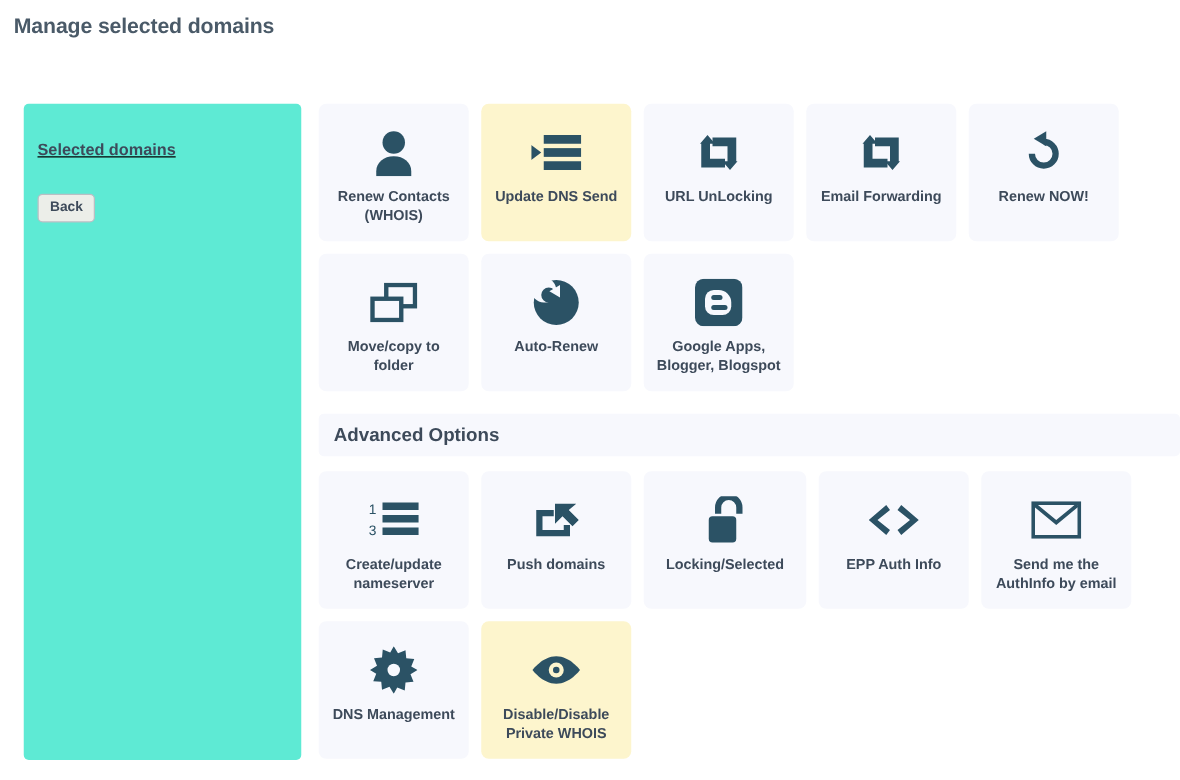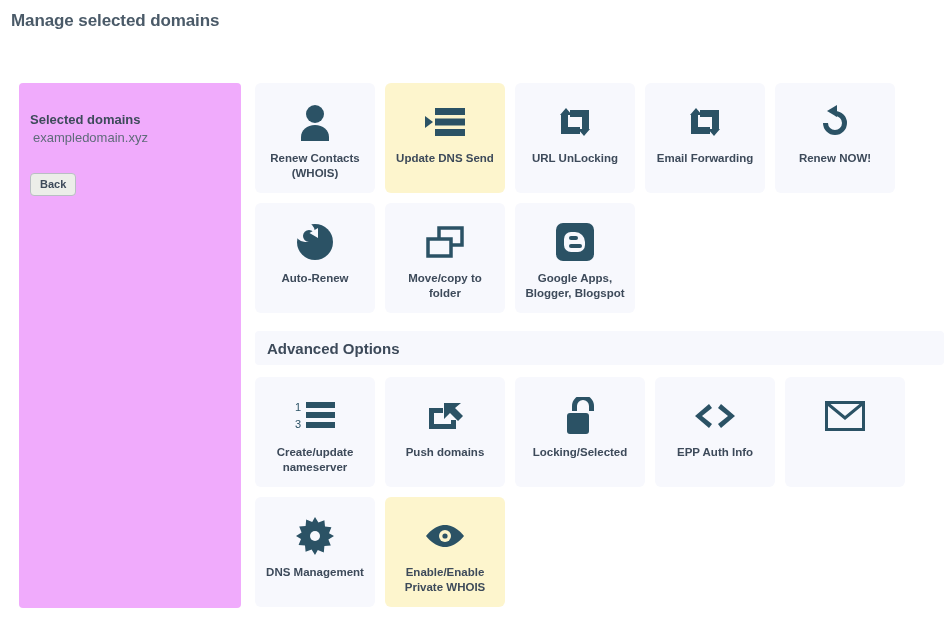--- a/index.html
+++ b/index.html
@@ -19,25 +19,26 @@
     letter-spacing: -0.1px;
   }
   #layout {
     display: flex;
     align-items: flex-start;
     padding: 52px 0 0 0;
   }
   #sidebar {
     width: 222px;
     margin-left: 19px;
-    background: #f0abfc;
+    background: #5eead4;
     border-radius: 4px;
     min-height: 525px;
     box-sizing: border-box;
     padding: 28px 0 0 0;
+    text-decoration: underline;
   }
   #sidebar .sb-heading {
     font-size: 13px;
     font-weight: bold;
     color: #3d4a5a;
     padding-left: 11px;
     line-height: 18px;
   }
   #sidebar .sb-domain {
     font-size: 13px;
@@ -118,21 +119,20 @@
 </style>
 </head>
 <body>
 
 <div id="page-title">Manage selected domains</div>
 
 <div id="layout">
 
   <div id="sidebar">
     <div class="sb-heading">Selected domains</div>
-    <div class="sb-domain">exampledomain.xyz</div>
     <div id="back-button">Back</div>
   </div>
 
   <div id="content">
     <div class="tile-row" id="row1">
         <div class="tile">
           <span class="glyph">
             <svg width="34" height="38" viewBox="0 0 34 38">
               <circle cx="17" cy="11" r="9" fill="#2b5265"></circle>
               <path d="M17 22c-8 0-14 5-14 12v4h28v-4c0-7-6-12-14-12z" fill="#2b5265"></path>
@@ -176,37 +176,37 @@
               <path d="M17 7 A12 12 0 1 1 5 19 L10 19 A7 7 0 1 0 17 12 Z" fill="#2b5265"></path>
               <path d="M19 1 L19 13 L9 7 Z" fill="#2b5265"></path>
             </svg>
           </span>
           <span class="label">Renew NOW!</span>
         </div>
       </div>
     <div class="tile-row" id="row2">
         <div class="tile">
           <span class="glyph">
+            <svg width="38" height="32" viewBox="0 0 38 32">
+              <rect x="13" y="2" width="23" height="17" fill="none" stroke="#2b5265" stroke-width="3.5"></rect>
+              <rect x="2" y="13" width="23" height="17" fill="#f7f8fd" stroke="#2b5265" stroke-width="3.5"></rect>
+            </svg>
+          </span>
+          <span class="label">Move/copy to
+folder</span>
+        </div>
+        <div class="tile">
+          <span class="glyph">
             <svg width="38" height="38" viewBox="0 0 38 38">
               <circle cx="19" cy="19" r="18" fill="#2b5265"></circle>
               <path d="M19 9 A10 10 0 1 0 9 19 L13 19 A6 6 0 1 1 19 13 Z" fill="#f7f8fd"></path>
               <path d="M22 5 L22 15 L13.5 10 Z" fill="#f7f8fd"></path>
             </svg>
           </span>
           <span class="label">Auto-Renew</span>
-        </div>
-        <div class="tile">
-          <span class="glyph">
-            <svg width="38" height="32" viewBox="0 0 38 32">
-              <rect x="13" y="2" width="23" height="17" fill="none" stroke="#2b5265" stroke-width="3.5"></rect>
-              <rect x="2" y="13" width="23" height="17" fill="#f7f8fd" stroke="#2b5265" stroke-width="3.5"></rect>
-            </svg>
-          </span>
-          <span class="label">Move/copy to
-folder</span>
         </div>
         <div class="tile">
           <span class="glyph">
             <svg width="38" height="38" viewBox="0 0 38 38">
               <rect x="0" y="0" width="38" height="38" rx="7" fill="#2b5265"></rect>
               <path d="M15 9h4a10 10 0 0 1 10 10v3a7 7 0 0 1-7 7h-7a7 7 0 0 1-7-7v-6a7 7 0 0 1 7-7z" fill="#f7f8fd"></path>
               <rect x="13" y="13" width="9" height="4" rx="2" fill="#2b5265"></rect>
               <rect x="13" y="21" width="13" height="4" rx="2" fill="#2b5265"></rect>
             </svg>
           </span>
@@ -260,39 +260,41 @@
           </span>
           <span class="label">EPP Auth Info</span>
         </div>
         <div class="tile">
           <span class="glyph">
             <svg width="40" height="30" viewBox="0 0 40 30">
               <rect x="1.5" y="1.5" width="37" height="27" fill="none" stroke="#2b5265" stroke-width="3"></rect>
               <path d="M3 3 L20 17 L37 3" fill="none" stroke="#2b5265" stroke-width="3"></path>
             </svg>
           </span>
+          <span class="label">Send me the
+AuthInfo by email</span>
         </div>
       </div>
     <div class="tile-row" id="row4">
         <div class="tile">
           <span class="glyph">
             <svg width="38" height="38" viewBox="0 0 38 38">
               <path d="M19 0l3.4 5.6 6-2.4.6 6.4 6.4.6-2.4 6L38 19l-5.6 3.4 2.4 6-6.4.6-.6 6.4-6-2.4L19 38l-3.4-5.6-6 2.4-.6-6.4L2.6 28l2.4-6L0 19l5.6-3.4-2.4-6 6.4-.6.6-6.4 6 2.4z" fill="#2b5265"></path>
               <circle cx="19" cy="19" r="5" fill="#f7f8fd"></circle>
             </svg>
           </span>
           <span class="label">DNS Management</span>
         </div>
         <div class="tile highlight">
           <span class="glyph">
             <svg width="40" height="24" viewBox="0 0 40 24">
               <path d="M20 1C9 1 1 12 1 12s8 11 19 11 19-11 19-11S31 1 20 1z" fill="#2b5265"></path>
               <circle cx="20" cy="12" r="6" fill="#fdf5cd"></circle>
               <circle cx="20" cy="12" r="2.6" fill="#2b5265"></circle>
             </svg>
           </span>
-          <span class="label">Enable/Enable
+          <span class="label">Disable/Disable
 Private WHOIS</span>
         </div>
       </div>
   </div>
 
 </div>
 
 </body></html>

